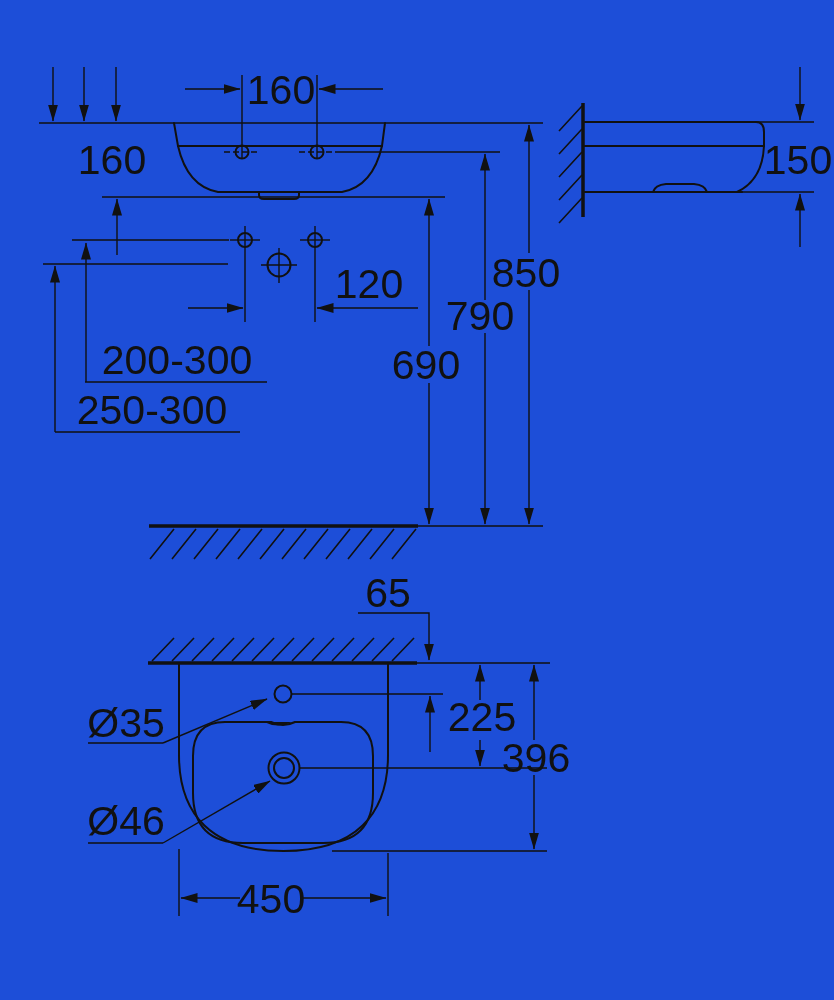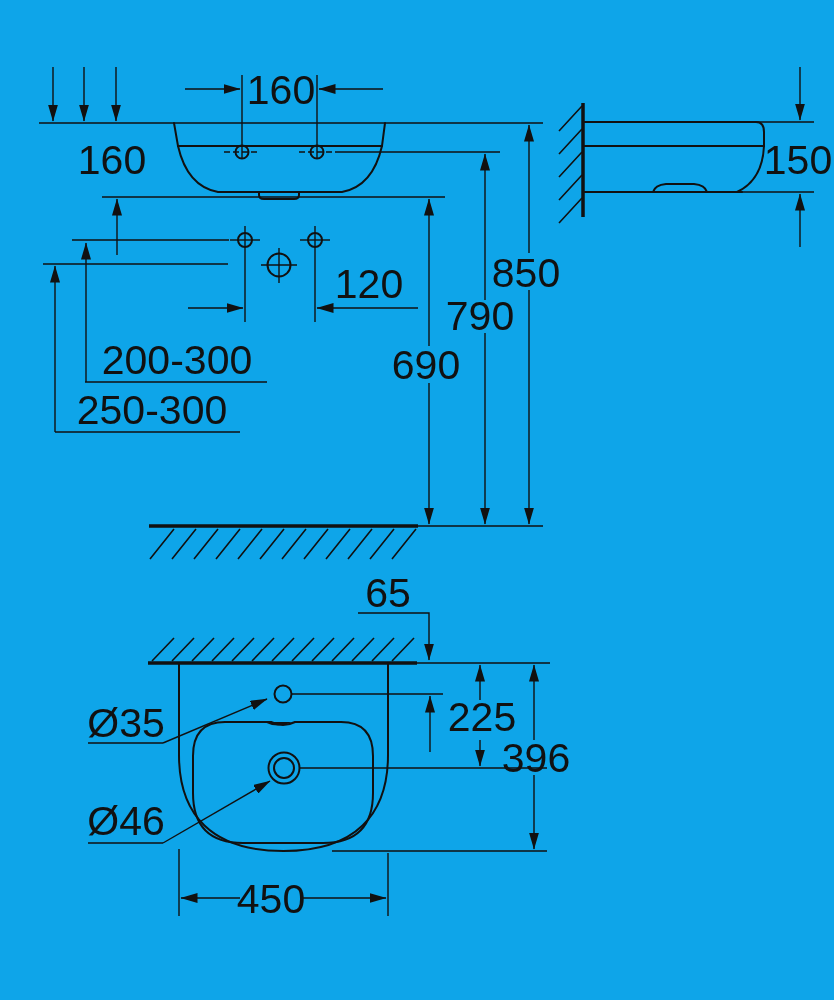--- a/index.html
+++ b/index.html
@@ -3,21 +3,21 @@
 <meta charset="utf-8">
 <style>
   html, body {
     margin: 0;
     padding: 0;
     background: #ffffff;
   }
   .sheet {
     width: 834px;
     height: 1000px;
-    background: #0ea5e9;
+    background: #1d4ed8;
     position: relative;
     overflow: hidden;
   }
   svg { display: block; }
   .lbl {
     font-family: "Liberation Sans", sans-serif;
     font-size: 41px;
     fill: #111111;
     text-anchor: middle;
   }

